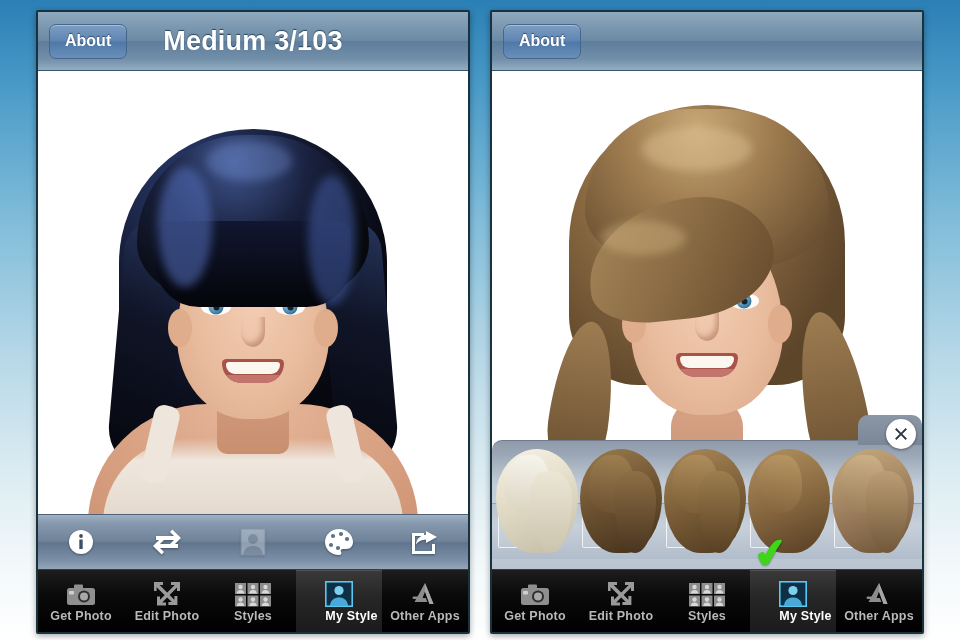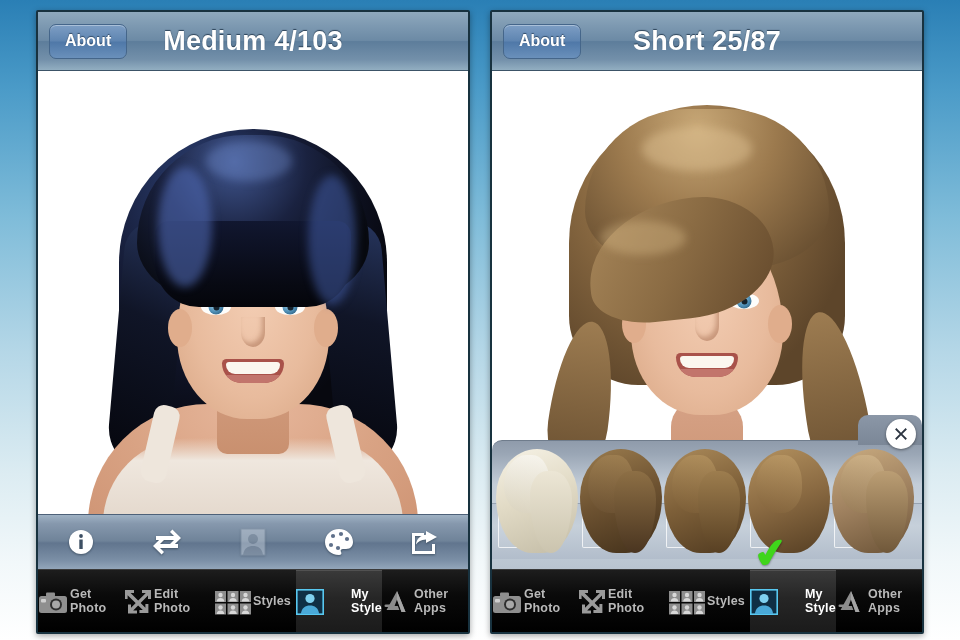--- a/index.html
+++ b/index.html
@@ -114,21 +114,21 @@
   }
   .tb-icon{width:40px;height:40px;display:flex;align-items:center;justify-content:center;cursor:pointer;}
   .tb-icon svg{filter:drop-shadow(0 1px 1px rgba(30,45,60,.55));}
 
   
   .tabbar{
     flex:0 0 62px;height:62px;display:flex;align-items:stretch;
     background:linear-gradient(180deg,#1d1d1d 0%, #0a0a0a 40%, #000 100%);
     border-top:1px solid #3a3a3a;
   }
-  .tab{flex:1 1 0;display:flex;flex-direction:row;align-items:center;justify-content:center;gap:2px;cursor:pointer;}
+  .tab{flex:1 1 0;display:flex;flex-direction:column;align-items:center;justify-content:center;gap:2px;cursor:pointer;}
   .tab.selected{background:linear-gradient(180deg,#3a3a3a 0%,#262626 45%,#1b1b1b 100%);
                 box-shadow:inset 0 1px 0 rgba(255,255,255,.12);}
   .tab-label{font-size:12.5px;color:#b9b9b9;font-weight:bold;letter-spacing:.2px;}
   .tab.selected .tab-label{color:#ffffff;margin-left:25px;}
   .tab-ico{height:28px;display:flex;align-items:flex-end;justify-content:center;}
 
   
   .colorpanel{
     position:absolute;left:0;right:0;bottom:0;height:128px;z-index:6;
     background:linear-gradient(180deg,#8f9bab 0%, #9aa6b5 10%, #c3cdd8 34%, #c9d3dd 62%, #b9c4d0 100%);
@@ -153,21 +153,21 @@
   .cp-tab{position:absolute;right:0;top:-26px;width:64px;height:30px;
     background:linear-gradient(180deg,#8b97a7,#7b8797);border-radius:10px 10px 0 0;z-index:5;}
 </style>
 </head>
 <body>
 
 <div class="phone" id="phone-left">
 
   <div class="navbar">
     <button class="about-btn">About</button>
-    <div class="nav-title">Medium 4/103</div>
+    <div class="nav-title">Medium 3/103</div>
   </div>
 
   <div class="stage">
     <div class="portrait">
 
       <div class="hair-bob-back" style="top:58px;"></div>
       <div class="hair-bob-side" style="left:78px;top:150px;transform:rotate(5deg);"></div>
       <div class="hair-bob-side" style="right:78px;top:150px;transform:rotate(-5deg);border-radius:34px 34px 48px 8px;"></div>
 
       <div class="shoulders"></div>
@@ -318,21 +318,20 @@
       </div>
       <div class="tab-label">Other Apps</div>
     </div>
   </div>
 </div>
 
 <div class="phone" id="phone-right">
 
   <div class="navbar">
     <button class="about-btn">About</button>
-    <div class="nav-title">Short 25/87</div>
   </div>
 
   <div class="stage">
     <div class="portrait">
       <div class="hair-sh-back" style="top:34px;"></div>
       <div class="tuft" style="left:60px;top:250px;width:60px;height:150px;transform:rotate(8deg);"></div>
       <div class="tuft" style="right:58px;top:240px;width:62px;height:165px;transform:rotate(-10deg);"></div>
       <div class="shoulders"></div>
       <div class="top-garment"></div>
       <div class="strapL"></div>

